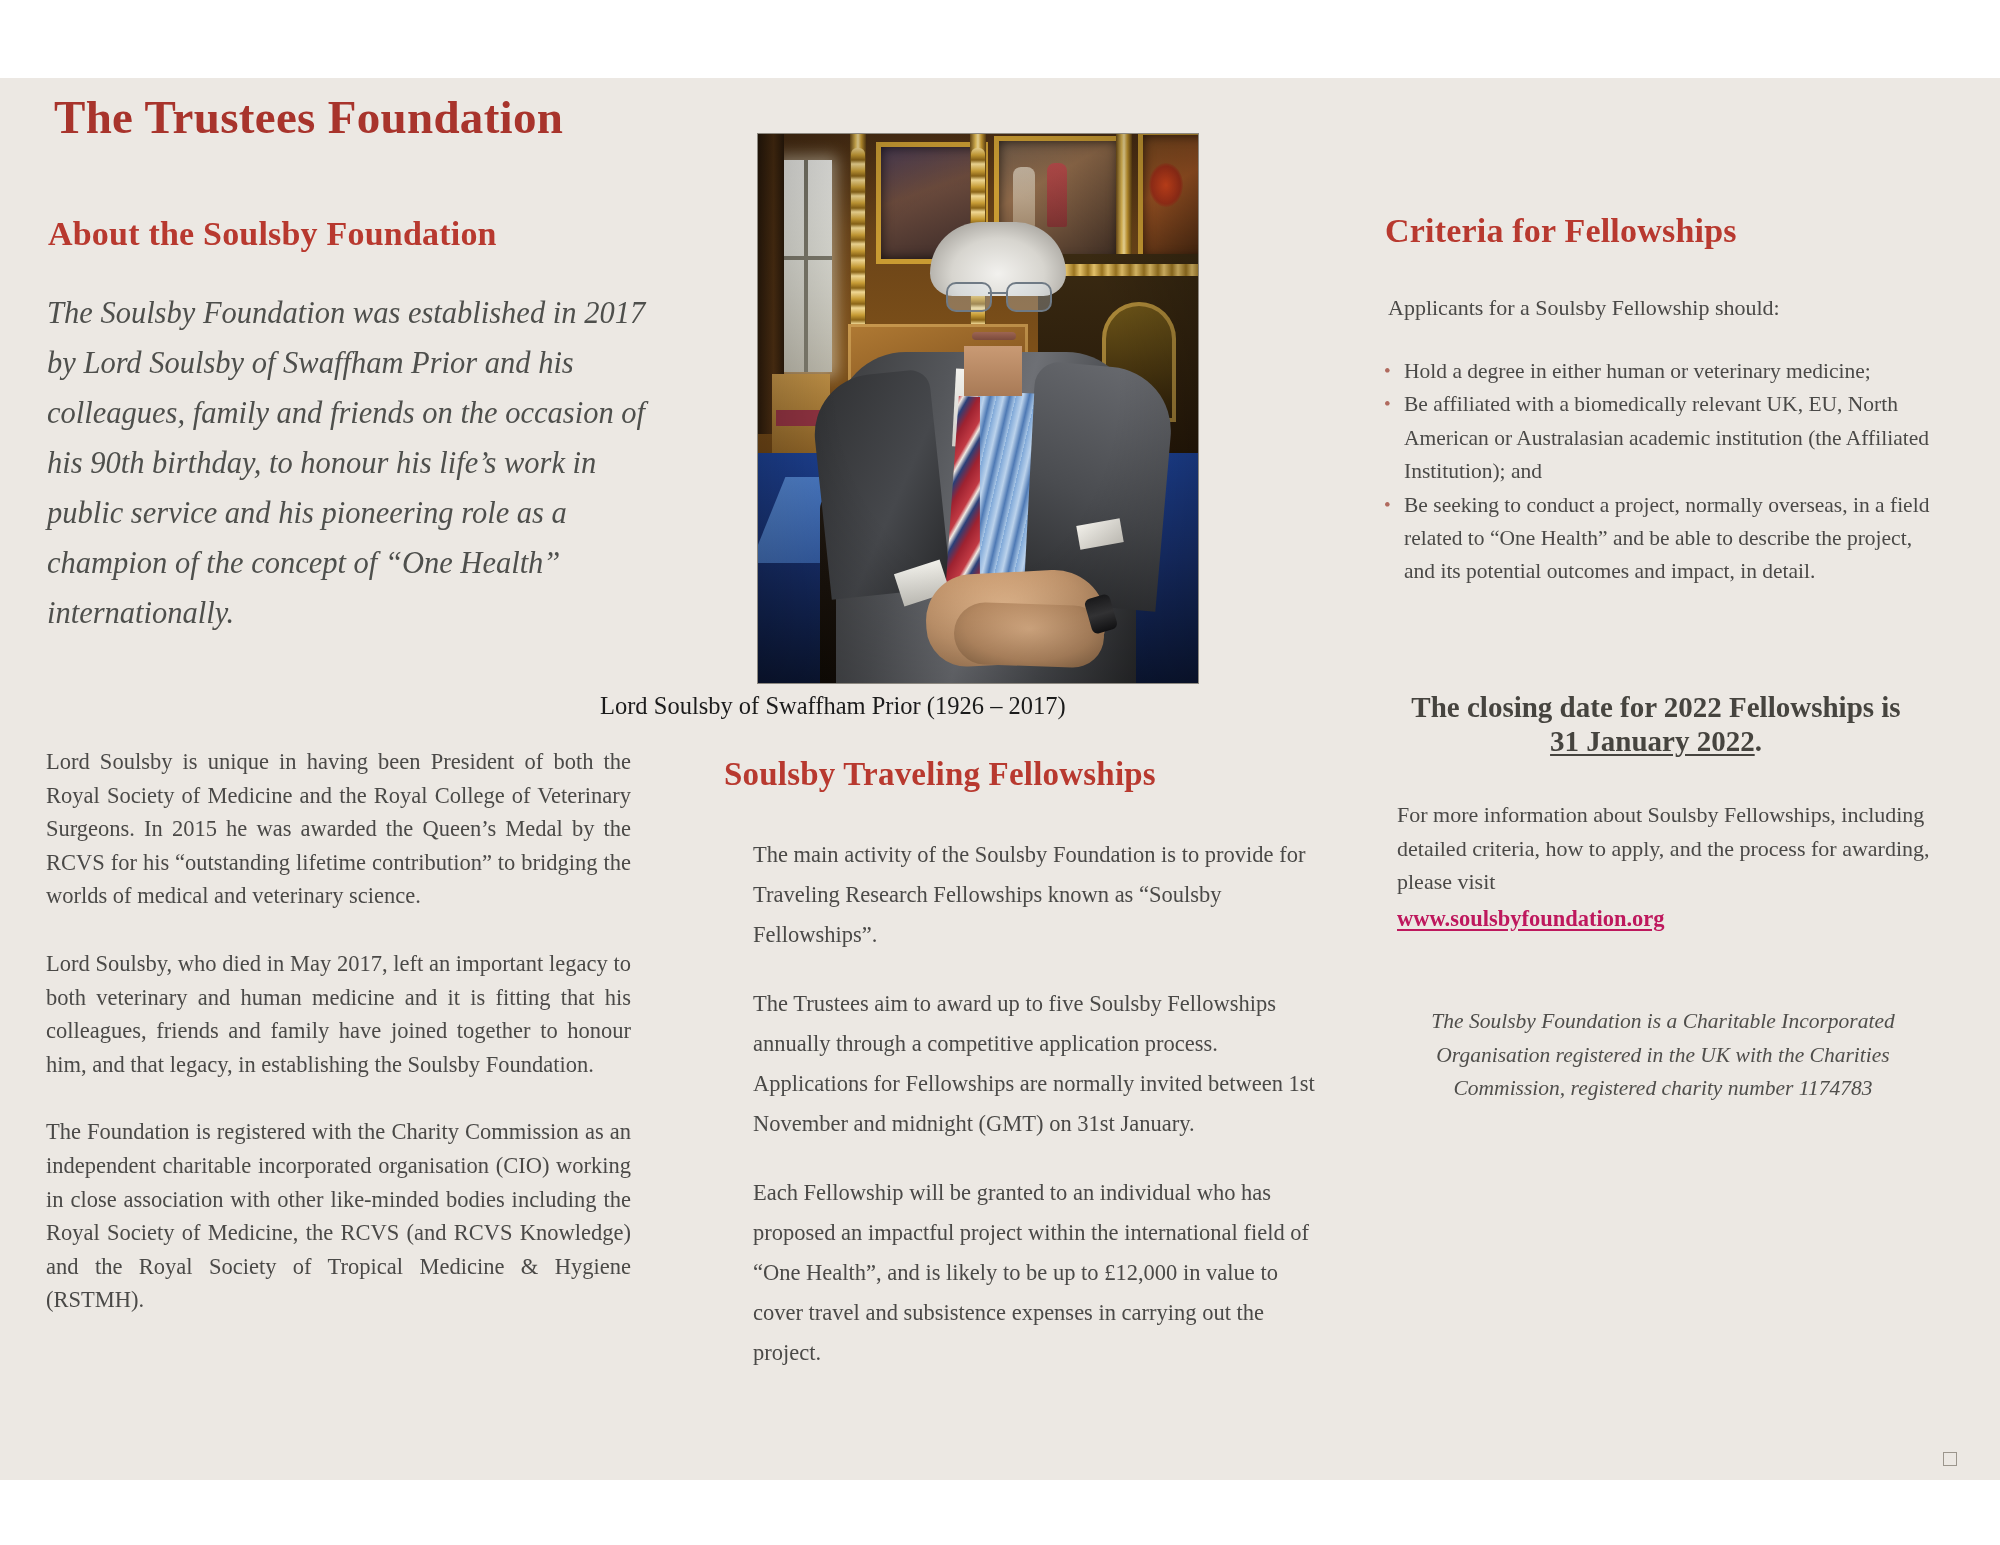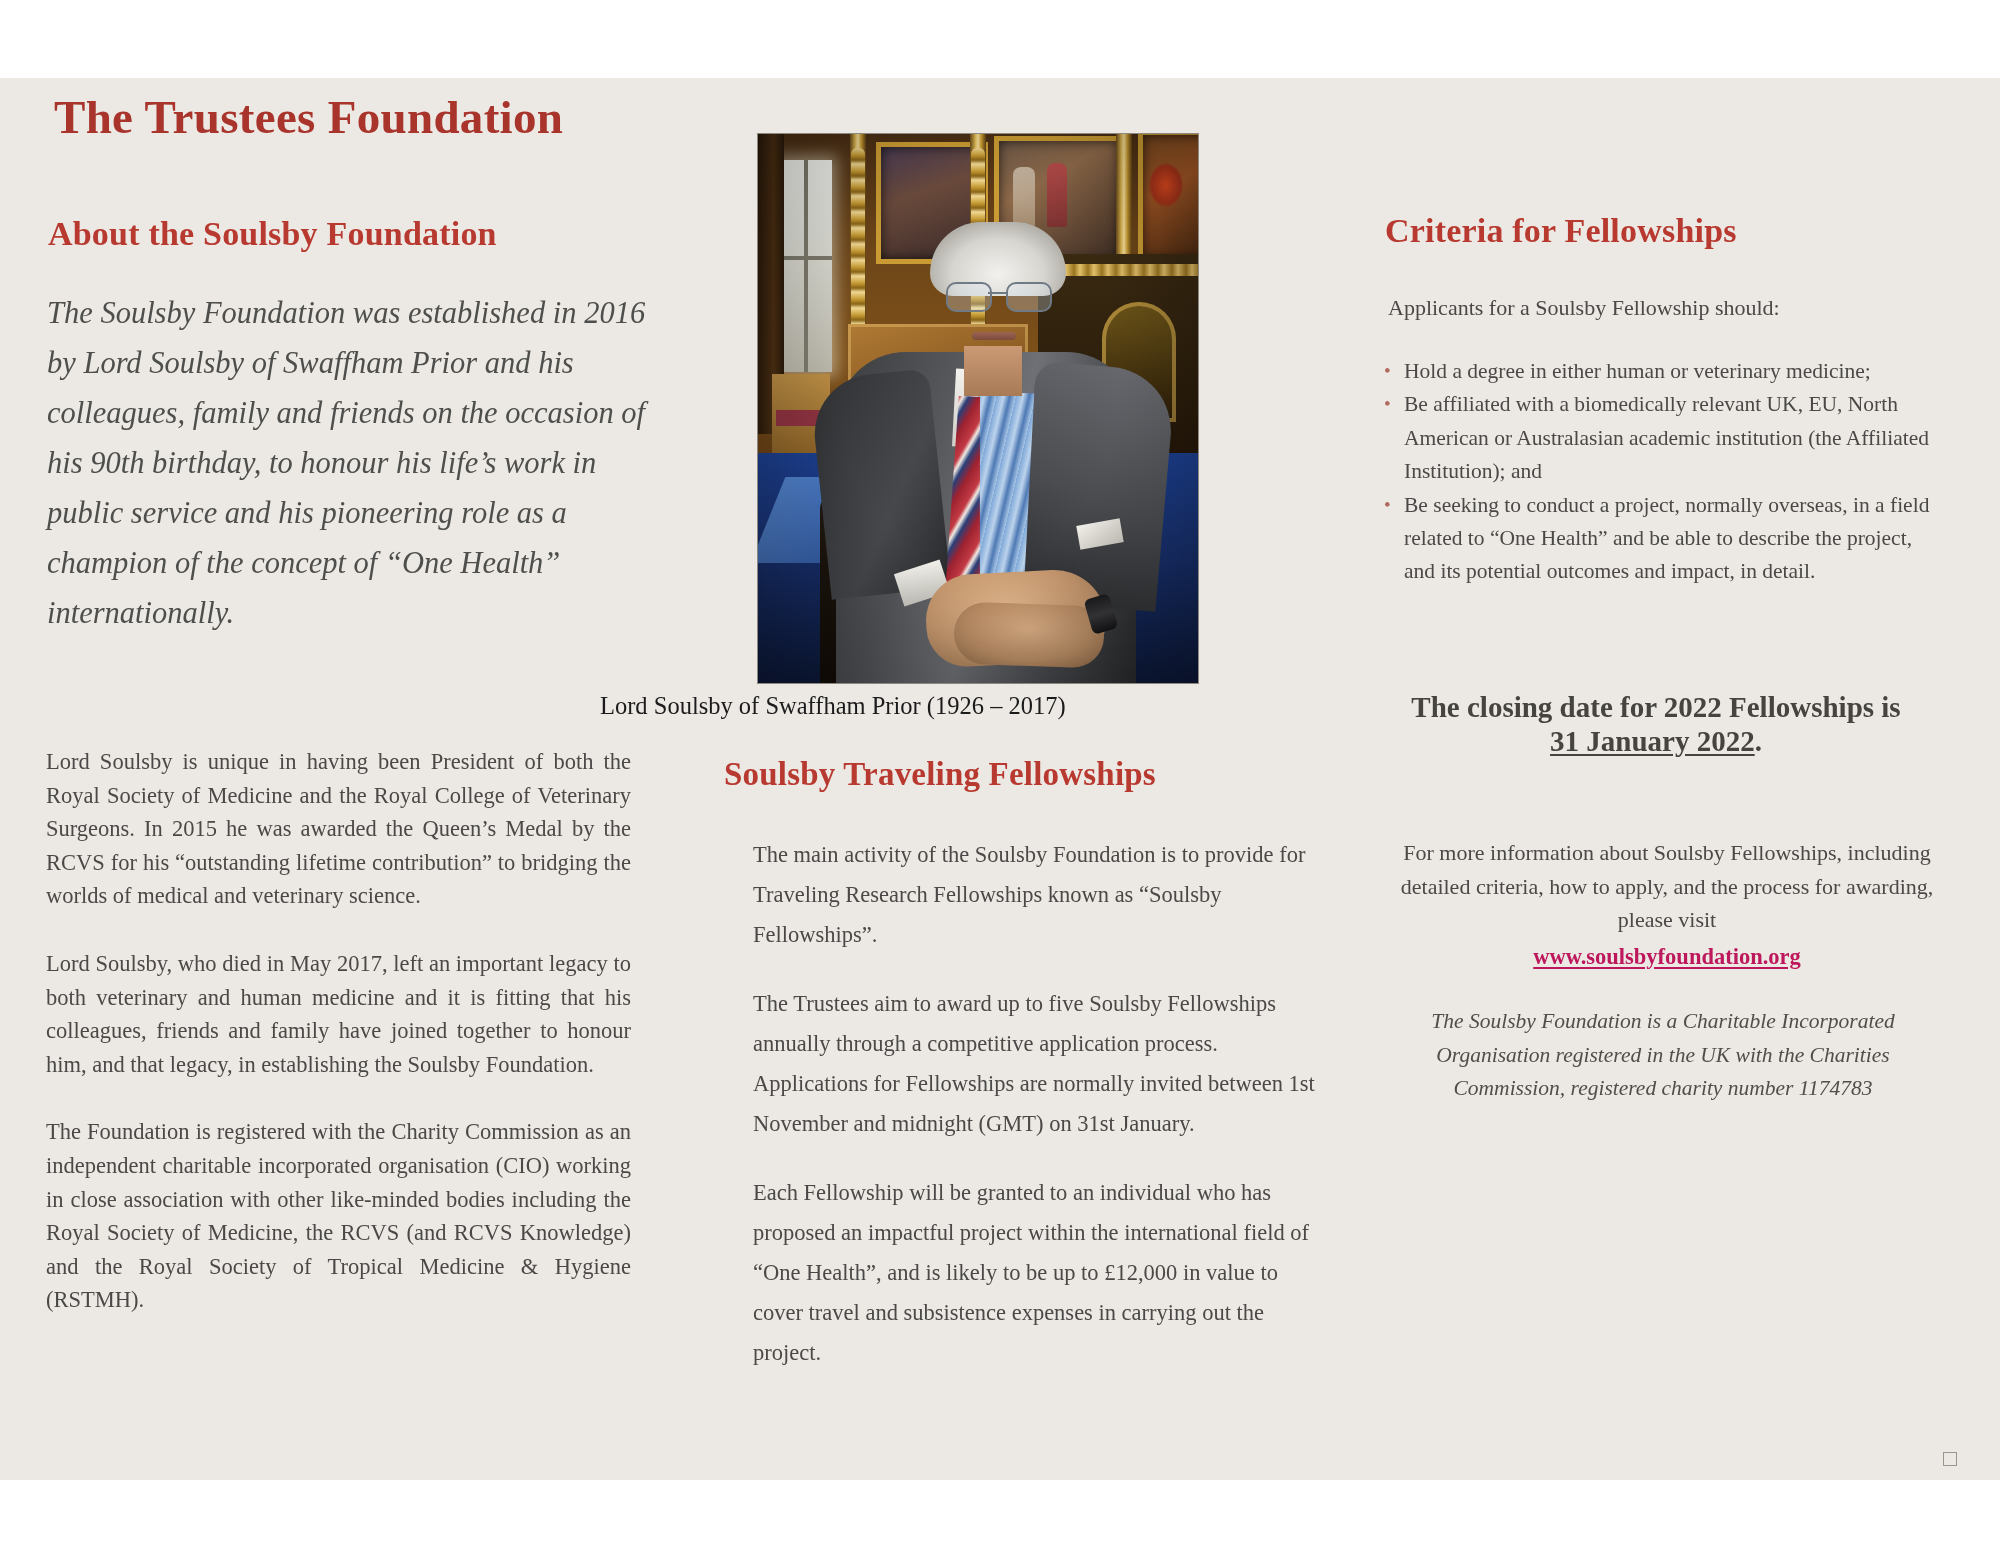--- a/index.html
+++ b/index.html
@@ -86,22 +86,22 @@
     position:absolute;left:4px;top:-1px;
     color:#b06a5e;font-size:19px;line-height:33.4px;
   }
   .closing{
     position:absolute;left:1396px;top:690px;width:520px;
     text-align:center;font-size:29px;font-weight:bold;
     line-height:34px;color:#46443f;
   }
   .closing .u{text-decoration:underline;text-underline-offset:3px;}
   .more-info{
-    position:absolute;left:1397px;top:836px;width:540px;
-    font-size:22px;line-height:33.5px;color:#4a4947;text-align:center;
+    position:absolute;left:1397px;top:798px;width:540px;
+    font-size:22px;line-height:33.5px;color:#4a4947;
   }
   .url{
     display:inline-block;margin-top:3px;
     font-weight:bold;color:#be185d;
     text-decoration:underline;text-underline-offset:3px;
     font-size:22.5px;
   }
   .charity-note{
     position:absolute;left:1398px;top:1005px;width:530px;
     text-align:center;font-style:italic;font-size:21.5px;
@@ -328,21 +328,21 @@
 <body>
 
 <div class="page">
   <div class="sheet"></div>
   <div class="sheet-bottom"></div>
 
   <div class="doc-title">The Trustees Foundation</div>
 
   <div class="h2 h2-about">About the Soulsby  Foundation</div>
 
-  <div class="intro">The Soulsby Foundation was established in 2016 by Lord Soulsby of Swaffham Prior and his colleagues, family and friends on the occasion of his 90th birthday, to honour his life’s work in public service and his pioneering role as a champion of the concept of “One Health” internationally.</div>
+  <div class="intro">The Soulsby Foundation was established in 2017 by Lord Soulsby of Swaffham Prior and his colleagues, family and friends on the occasion of his 90th birthday, to honour his life’s work in public service and his pioneering role as a champion of the concept of “One Health” internationally.</div>
 
   <div class="left-body">
     <p>Lord Soulsby is unique in having been President of both the Royal Society of Medicine and the Royal College of Veterinary Surgeons. In 2015 he was awarded the Queen’s Medal by the RCVS for his “outstanding lifetime contribution” to bridging the worlds of medical and veterinary science.</p>
     <p>Lord Soulsby, who died in May 2017, left an important legacy to both veterinary and human medicine and it is fitting that his colleagues, friends and family have joined together to honour him, and that legacy, in establishing the Soulsby Foundation.</p>
     <p>The Foundation is registered with the Charity Commission as an independent charitable incorporated organisation (CIO) working in close association with other like-minded bodies including the Royal Society of Medicine, the RCVS (and RCVS Knowledge) and the Royal Society of Tropical Medicine &amp; Hygiene (RSTMH).</p>
   </div>
 
   <div class="portrait-wrap">
     <div class="painting">
       <div class="pt-room"></div>

